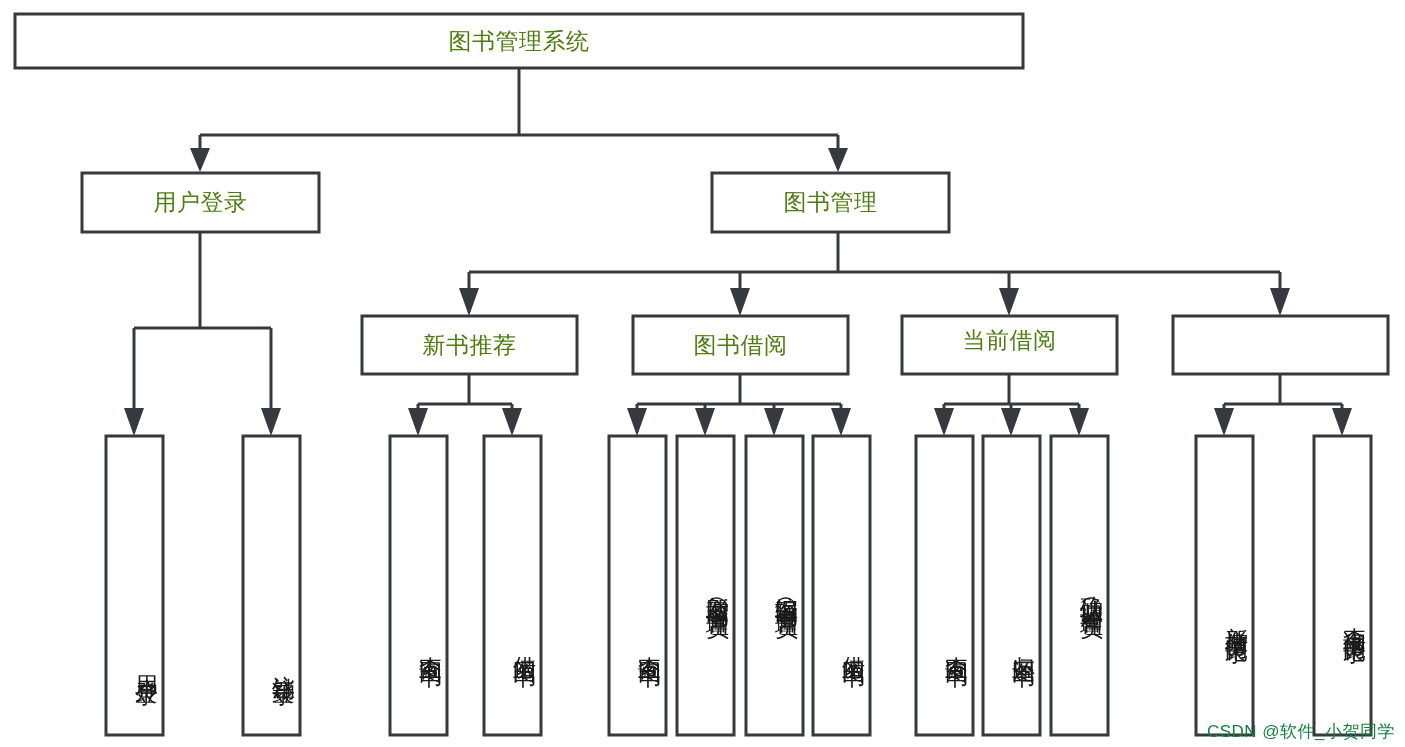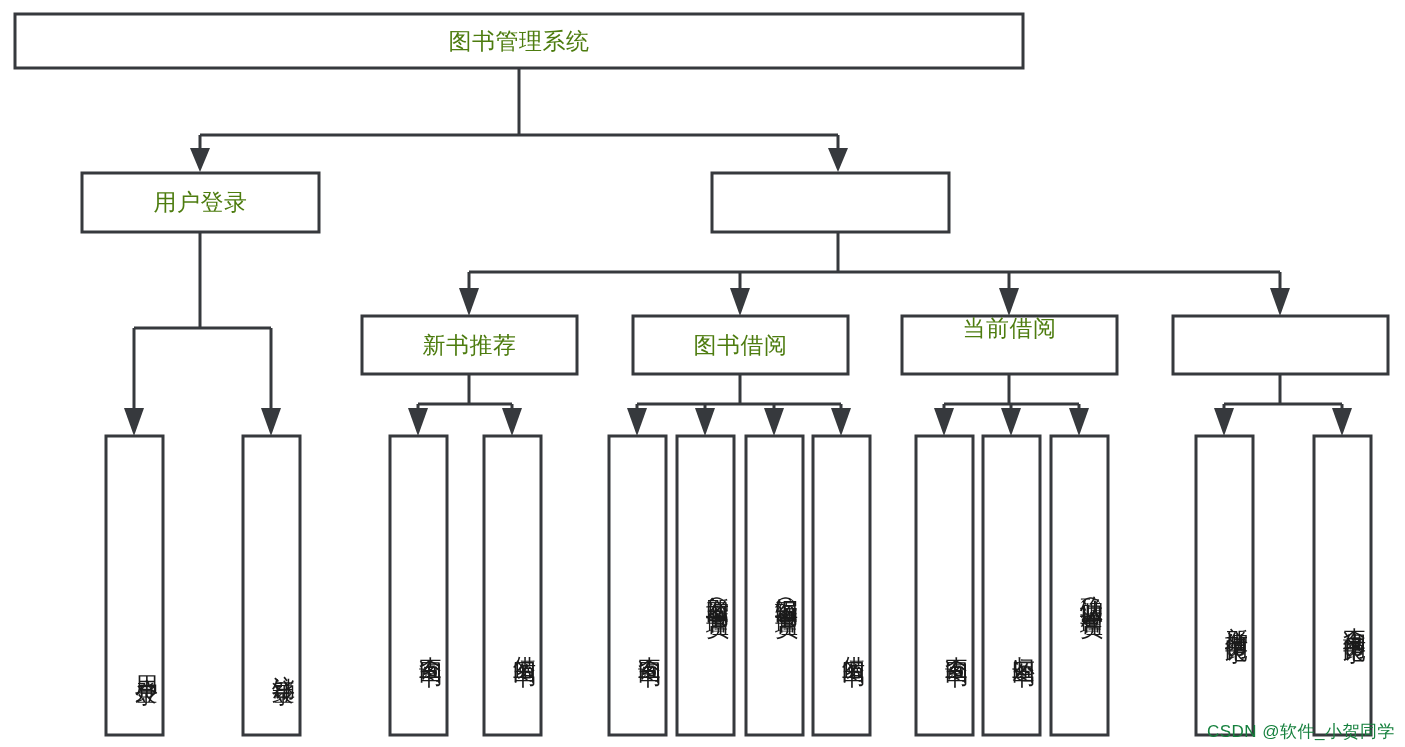--- a/index.html
+++ b/index.html
@@ -180,24 +180,25 @@
     <rect class="node-box" x="983" y="436" width="57" height="299"></rect>
     <rect class="node-box" x="1051" y="436" width="57" height="299"></rect>
 
     <rect class="node-box" x="1196" y="436" width="57" height="299"></rect>
     <rect class="node-box" x="1314" y="436" width="57" height="299"></rect>
   </svg>
 
   <div class="node-label-h" style="left:15px; top:14px; width:1008px; height:54px;">图书管理系统</div>
 
   <div class="node-label-h" style="left:82px; top:173px; width:237px; height:59px;">用户登录</div>
+  <div class="node-label-h" style="left:712px; top:173px; width:237px; height:59px;">图书管理</div>
 
   <div class="node-label-h" style="left:633px; top:316px; width:215px; height:58px;">图书借阅</div>
   <div class="node-label-h" style="left:362px; top:316px; width:215px; height:58px;">新书推荐</div>
-  <div class="node-label-h" style="left:902px; top:300px; width:215px; height:56px;">当前借阅</div>
+  <div class="node-label-h" style="left:902px; top:312px; width:215px; height:56px;">当前借阅</div>
 
   <div class="node-label-v" style="left:106px; top:436px; width:57px; height:299px; padding-top:77px;">用户登录</div>
   <div class="node-label-v" style="left:243px; top:436px; width:57px; height:299px; padding-top:77px;">注销登录</div>
 
   <div class="node-label-v" style="left:390px; top:436px; width:57px; height:299px; padding-top:58px;">查询图书</div>
   <div class="node-label-v" style="left:484px; top:436px; width:57px; height:299px; padding-top:58px;">借阅图书</div>
 
   <div class="node-label-v" style="left:609px; top:436px; width:57px; height:299px; padding-top:58px;">查询图书</div>
   <div class="node-label-v" style="left:677px; top:436px; width:57px; height:299px; padding-top:6px;">新增图书（管理员）</div>
   <div class="node-label-v" style="left:746px; top:436px; width:57px; height:299px; padding-top:6px;">编辑图书（管理员）</div>

